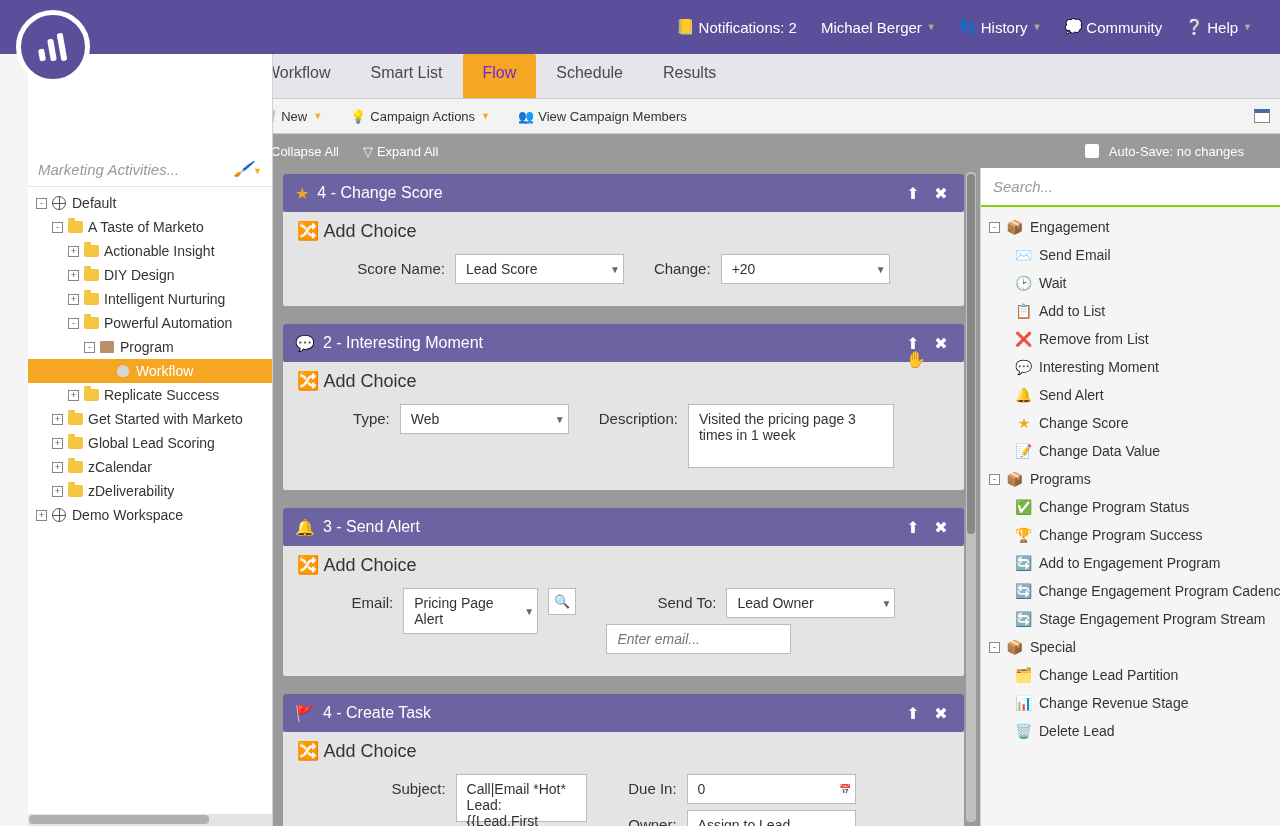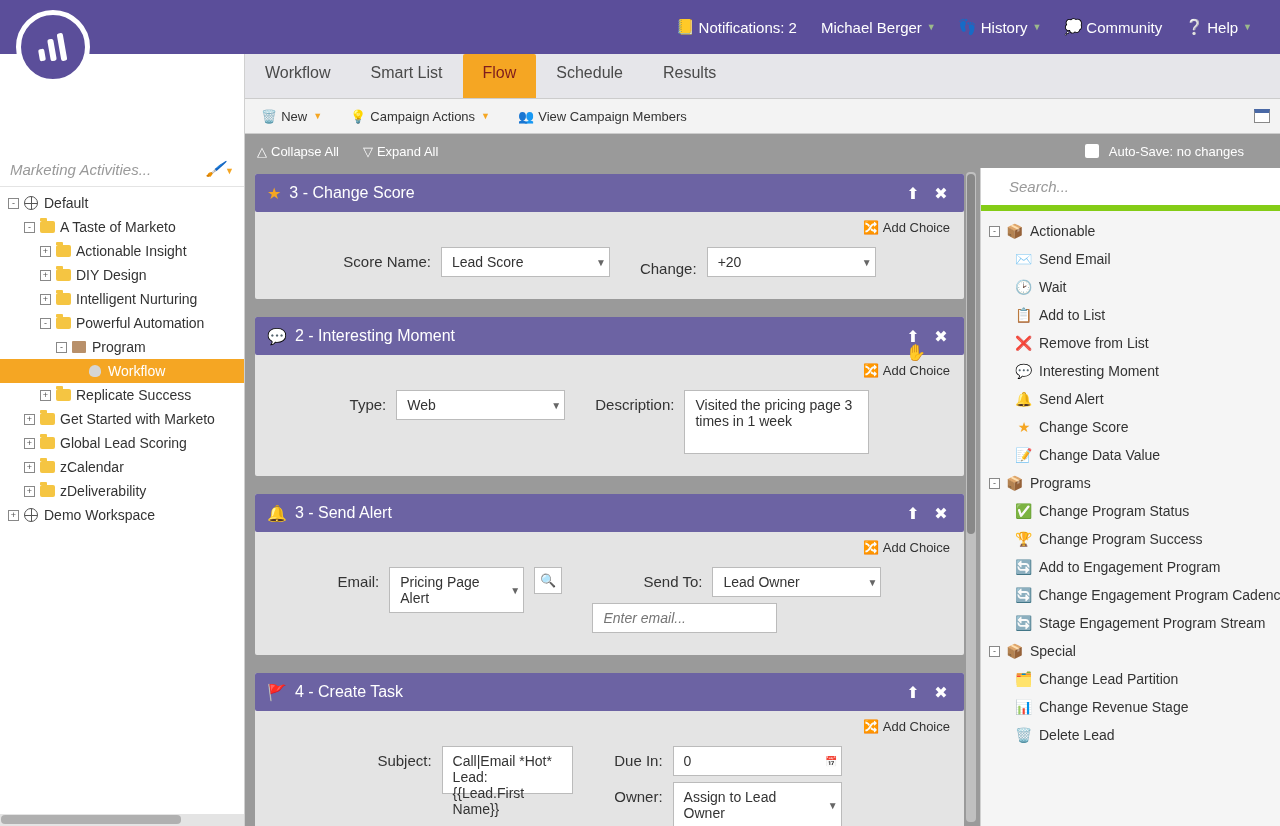--- a/index.html
+++ b/index.html
@@ -11,67 +11,67 @@
 .logo { width: 74px; height: 74px; border-radius: 50%; border: 5px solid #fff; display: flex; align-items: center; justify-content: center; margin-top: 40px; background: #5b4e9a; position: relative; z-index: 10; }
 .logo svg { width: 44px; height: 44px; }
 .header-spacer { flex: 1; }
 .header-item { display: flex; align-items: center; gap: 5px; padding: 0 12px; font-size: 15px; cursor: pointer; }
 .header-item .caret { font-size: 9px; opacity: 0.7; color:#b8e986; }
 .hdr-icon { width:16px; height:16px; display:inline-flex; align-items:center; justify-content:center; }
 
 
 .tabs-row { background: #e6e6ea; height: 44px; display: flex; margin-left: 245px; border-top: none; }
 .tab { padding: 10px 20px 12px; font-size: 16px; color: #4a4a4a; cursor: pointer; }
-.tab.active { background: #F5A623; color: #7f1d1d; border-radius: 2px 2px 0 0; margin-top: 0; }
+.tab.active { background: #F5A623; color: #6d28d9; border-radius: 2px 2px 0 0; margin-top: 0; }
 
 
 .toolbar { background: #f3f3f3; border-top: 1px solid #ccc; border-bottom: 1px solid #ccc; height: 36px; display: flex; align-items: center; margin-left: 245px; padding: 0 10px; font-size: 13px; }
 .tb-item { display: flex; align-items: center; gap: 4px; padding: 2px 6px; cursor: pointer; margin-right: 16px; }
 .tb-caret { color:#F5A623; font-size:9px; margin-left:2px; }
 .tb-spacer { flex: 1; }
 .tb-right-icon { width: 16px; height: 14px; background: #fff; border: 1px solid #888; border-top: 4px solid #4a69a6; cursor:pointer; }
 
 
 .collapse-row { background: #9a9a9a; color: #fff; height: 34px; display: flex; align-items: center; margin-left: 245px; padding: 0 12px; font-size: 13px; }
 .collapse-item { display:flex; align-items:center; gap:4px; margin-right:24px; cursor:pointer; }
 .collapse-spacer { flex:1; }
 .save-icon { display:inline-block; width:14px; height:14px; background:#fff; border-radius:2px; margin-right:6px; position:relative; }
 
 
-.main { display: flex; flex: 1; min-height: 0; }
+.main { display: flex; flex: 1; min-height: 0; margin-left: 28px; }
 .sidebar { width: 245px; background: #fff; border-right: 1px solid #d0d0d0; display: flex; flex-direction: column; position:relative; }
 .sidebar-search { padding: 8px 10px; font-style: italic; color: #999; font-size: 15px; border-bottom:1px solid #e4e4e4; display:flex; align-items:center; }
 .sidebar-search .brush { margin-left:auto; }
 .tree { flex: 1; overflow-y: auto; padding: 4px 0 4px 0; font-size: 14px; }
 .tree-row { display: flex; align-items: center; padding: 4px 6px 4px 0; cursor: pointer; white-space: nowrap; }
 .tree-row .exp { width:11px; height:11px; border:1px solid #888; font-size:9px; line-height:9px; text-align:center; color:#555; margin-right:4px; background:#fff; }
 .tree-row .noexp { width:11px; height:11px; margin-right:4px; }
 .tree-row .ico { width:16px; height:16px; margin-right:5px; display:inline-flex; align-items:center; justify-content:center; }
 .tree-row.selected { background: #F5A623; color:#fff; }
 
 .content { flex:1; display:flex; min-width:0; }
 .flow-col { flex:1; overflow-y:auto; padding: 6px 16px 6px 10px; background:#9a9a9a; position:relative; }
 .flow-scroll { position:absolute; top:4px; right:4px; bottom:4px; width:10px; background:#c0c0c0; border-radius:4px; }
 .flow-scroll .thumb { position:absolute; top:2px; left:1px; right:1px; height:360px; background:#888; border-radius:4px; }
 
 .step { background:#e4e4e4; margin-bottom:18px; border-radius:2px; }
 .step-hdr { background:#6c63a3; color:#fff; padding:8px 12px; display:flex; align-items:center; font-size:16px; border-radius:2px; }
 .step-hdr .hspacer { flex:1; }
 .step-hdr .hbtn { width:22px; height:22px; display:flex; align-items:center; justify-content:center; margin-left:6px; cursor:pointer; font-size:16px; }
-.add-choice { text-align:right; padding:8px 14px 2px; color:#333; font-size:13px; cursor:pointer; }
+.add-choice { text-align:left; padding:8px 14px 2px; color:#333; font-size:18px; cursor:pointer; }
 .step-body { padding: 10px 40px 22px 40px; display:flex; gap:30px; }
 .fld { display:flex; align-items:flex-start; gap:10px; }
 .fld label { font-size:15px; color:#333; padding-top:6px; text-align:right; }
 .fld .input, .fld select, .fld .txt { border:1px solid #bbb; background:#fff; font-size:14px; padding:6px 10px; }
 .sel { position:relative; width:169px; }
 .sel .input { width:100%; padding-right:22px; }
 .sel .dd { position:absolute; right:4px; top:50%; transform:translateY(-50%); font-size:10px; color:#666; pointer-events:none; }
 
 .right-panel { width:300px; background:#f5f5f5; border-left:1px solid #d0d0d0; display:flex; flex-direction:column; }
-.right-search { padding:10px 28px; font-style:italic; color:#999; font-size:15px; border-bottom:6px solid #84cc16; background:#fff; }
+.right-search { padding:10px 12px; font-style:italic; color:#999; font-size:15px; border-bottom:2px solid #84cc16; background:#fff; }
 .rtree { flex:1; overflow-y:auto; padding:6px 0; font-size:14px; }
 .rtree-row { display:flex; align-items:center; padding:5px 8px; cursor:pointer; white-space:nowrap; }
 .rtree-row .exp { width:11px; height:11px; border:1px solid #888; font-size:9px; line-height:9px; text-align:center; color:#555; margin-right:6px; background:#fff; }
 .rtree-row .ico { width:18px; height:18px; margin-right:6px; display:inline-flex; align-items:center; justify-content:center; }
 
 .cursor-ptr { position:absolute; pointer-events:none; }
 
 .hscroll { position:absolute; bottom:0; left:0; right:0; height:12px; background:#e4e4e4; }
 .hscroll .thumb { position:absolute; top:1px; left:1px; height:9px; width:180px; background:#b0b0b0; border-radius:4px; }
 
@@ -281,38 +281,38 @@
         </div>
     </div>
 
     <div class="content">
 
       <div class="flow-col">
 
         <div class="step">
           <div class="step-hdr">
             <span style="color:#F5A623;margin-right:8px;">★</span>
-            <span>3 - Change Score</span>
+            <span>4 - Change Score</span>
             <span class="hspacer"></span>
             <span class="hbtn">⬆</span>
             <span class="hbtn">✖</span>
           </div>
           <div class="add-choice">
             <span>🔀</span>
             <span>Add Choice</span>
           </div>
           <div class="step-body">
             <div class="fld" style="margin-left:auto;">
               <label>Score Name:</label>
               <div class="sel">
                 <div class="input">Lead Score</div>
                 <span class="dd">▼</span>
               </div>
             </div>
-            <div class="fld" style="margin-right:auto;align-items:flex-end;">
+            <div class="fld" style="margin-right:auto;">
               <label>Change:</label>
               <div class="sel">
                 <div class="input">+20</div>
                 <span class="dd">▼</span>
               </div>
             </div>
           </div>
         </div>
 
         <div class="step">
@@ -332,21 +332,21 @@
           <div class="step-body">
             <div class="fld" style="margin-left:auto;">
               <label>Type:</label>
               <div class="sel">
                 <div class="input">Web</div>
                 <span class="dd">▼</span>
               </div>
             </div>
             <div class="fld" style="margin-right:auto;">
               <label>Description:</label>
-              <div class="input" style="width:185px; height:64px;">Visited the pricing page 3 times in 1 week</div>
+              <div class="input" style="width:206px; height:64px;">Visited the pricing page 3 times in 1 week</div>
             </div>
           </div>
         </div>
 
         <div class="step">
           <div class="step-hdr">
             <span style="margin-right:8px;">🔔</span>
             <span>3 - Send Alert</span>
             <span class="hspacer"></span>
             <span class="hbtn">⬆</span>
@@ -421,21 +421,21 @@
           </div>
       </div>
 
       <div class="right-panel">
         <div class="right-search">Search...</div>
         <div class="rtree">
 
           <div class="rtree-row">
             <span class="exp">-</span>
             <span class="ico">📦</span>
-            <span>Actionable</span>
+            <span>Engagement</span>
           </div>
           <div class="rtree-row" style="padding-left:34px;">
               <span class="ico">✉️</span>
               <span>Send Email</span>
             </div>
           <div class="rtree-row" style="padding-left:34px;">
               <span class="ico">🕑</span>
               <span>Wait</span>
             </div>
           <div class="rtree-row" style="padding-left:34px;">

